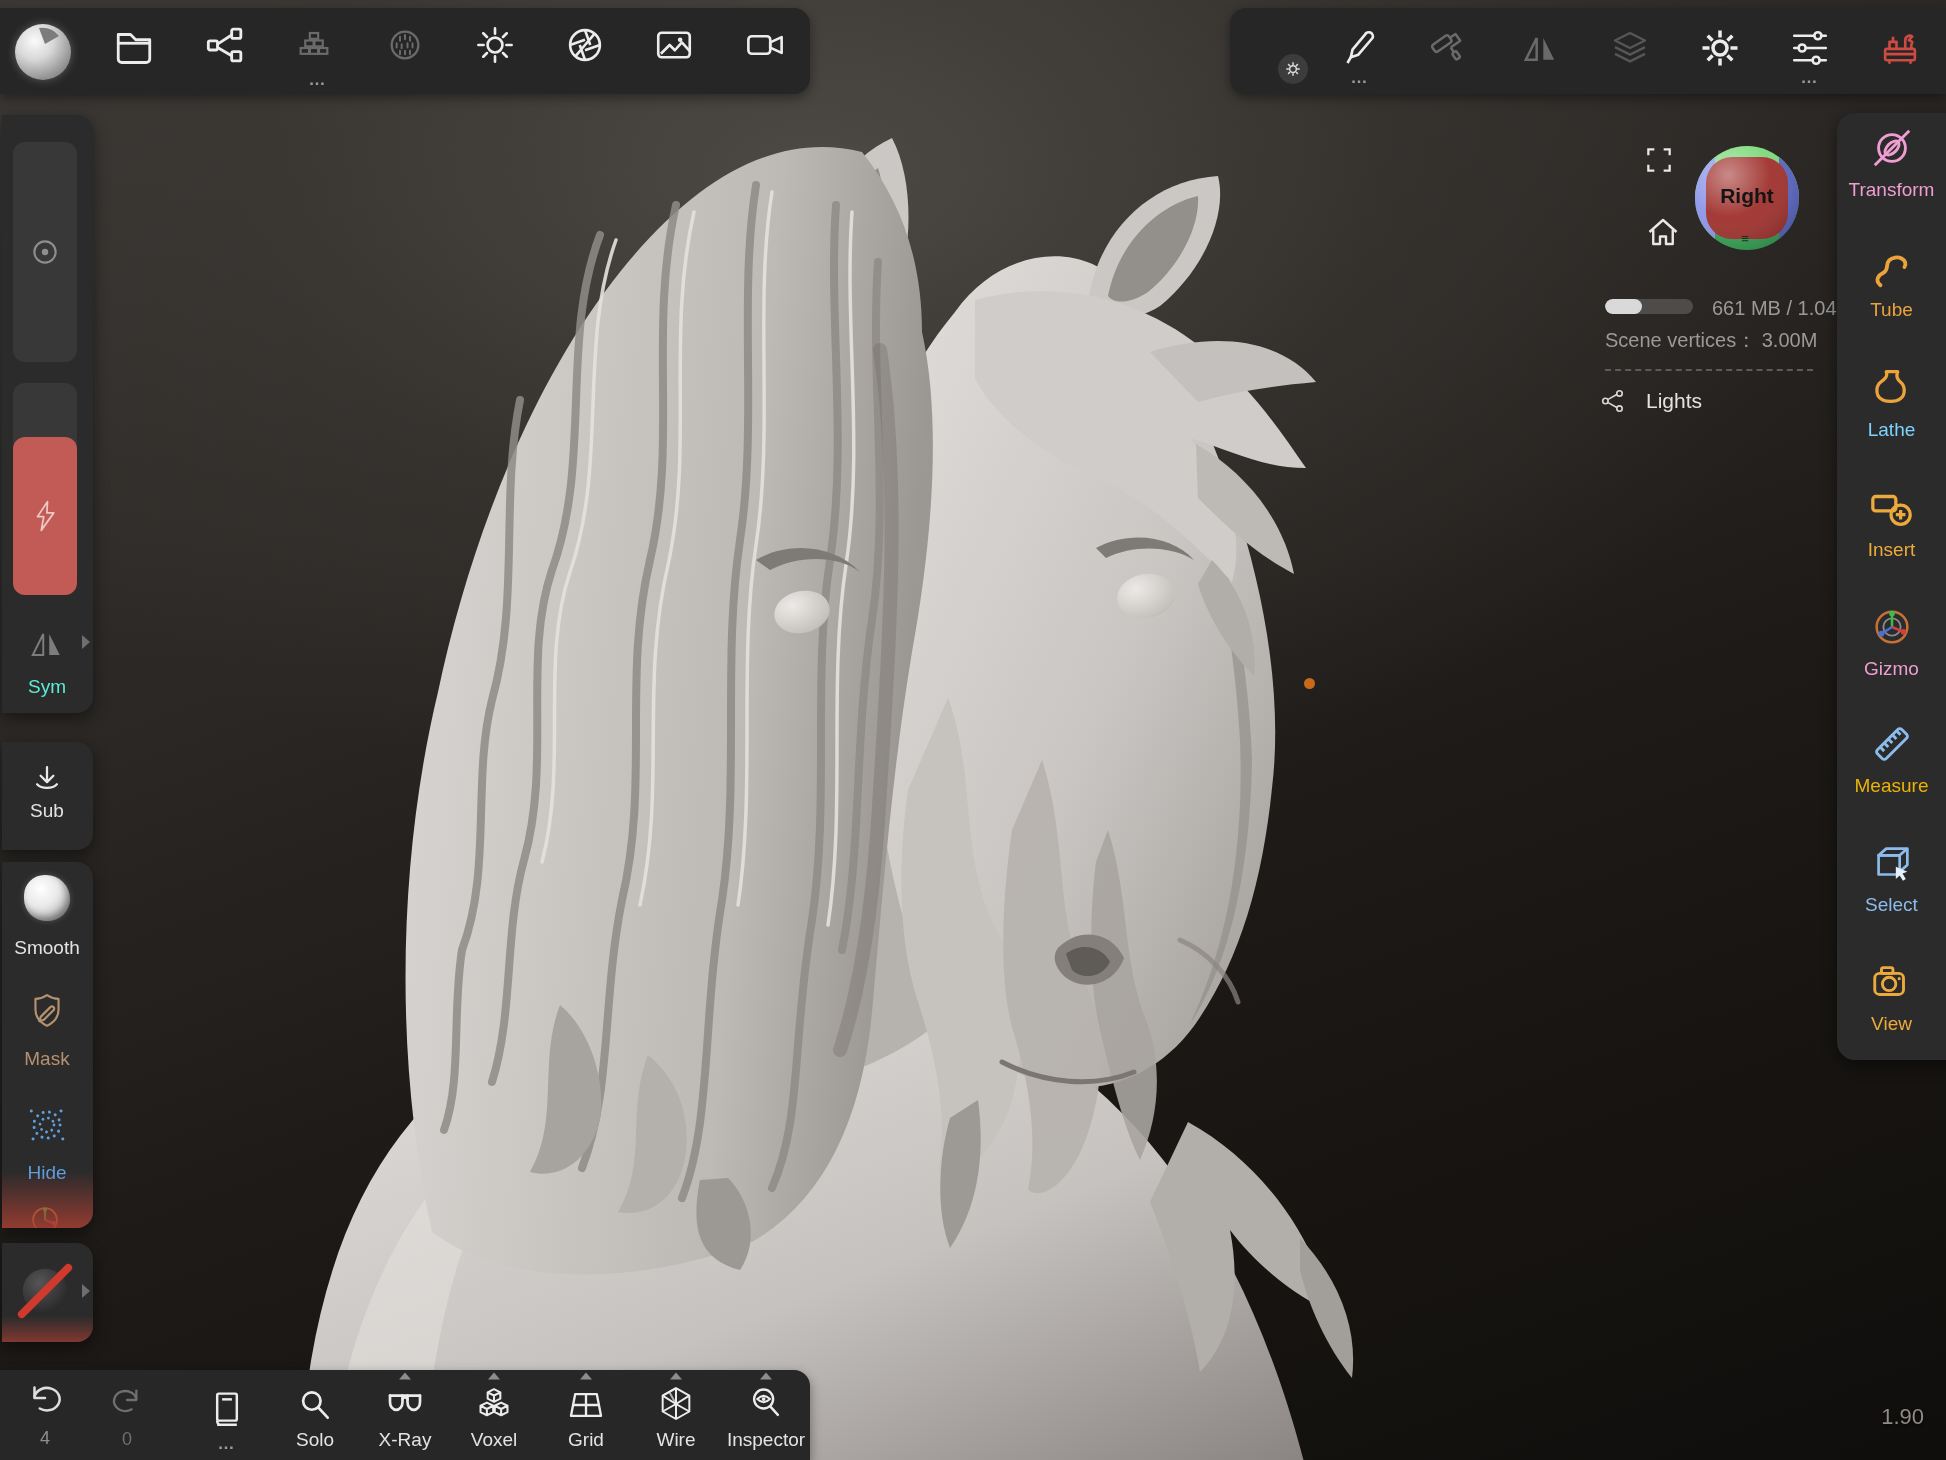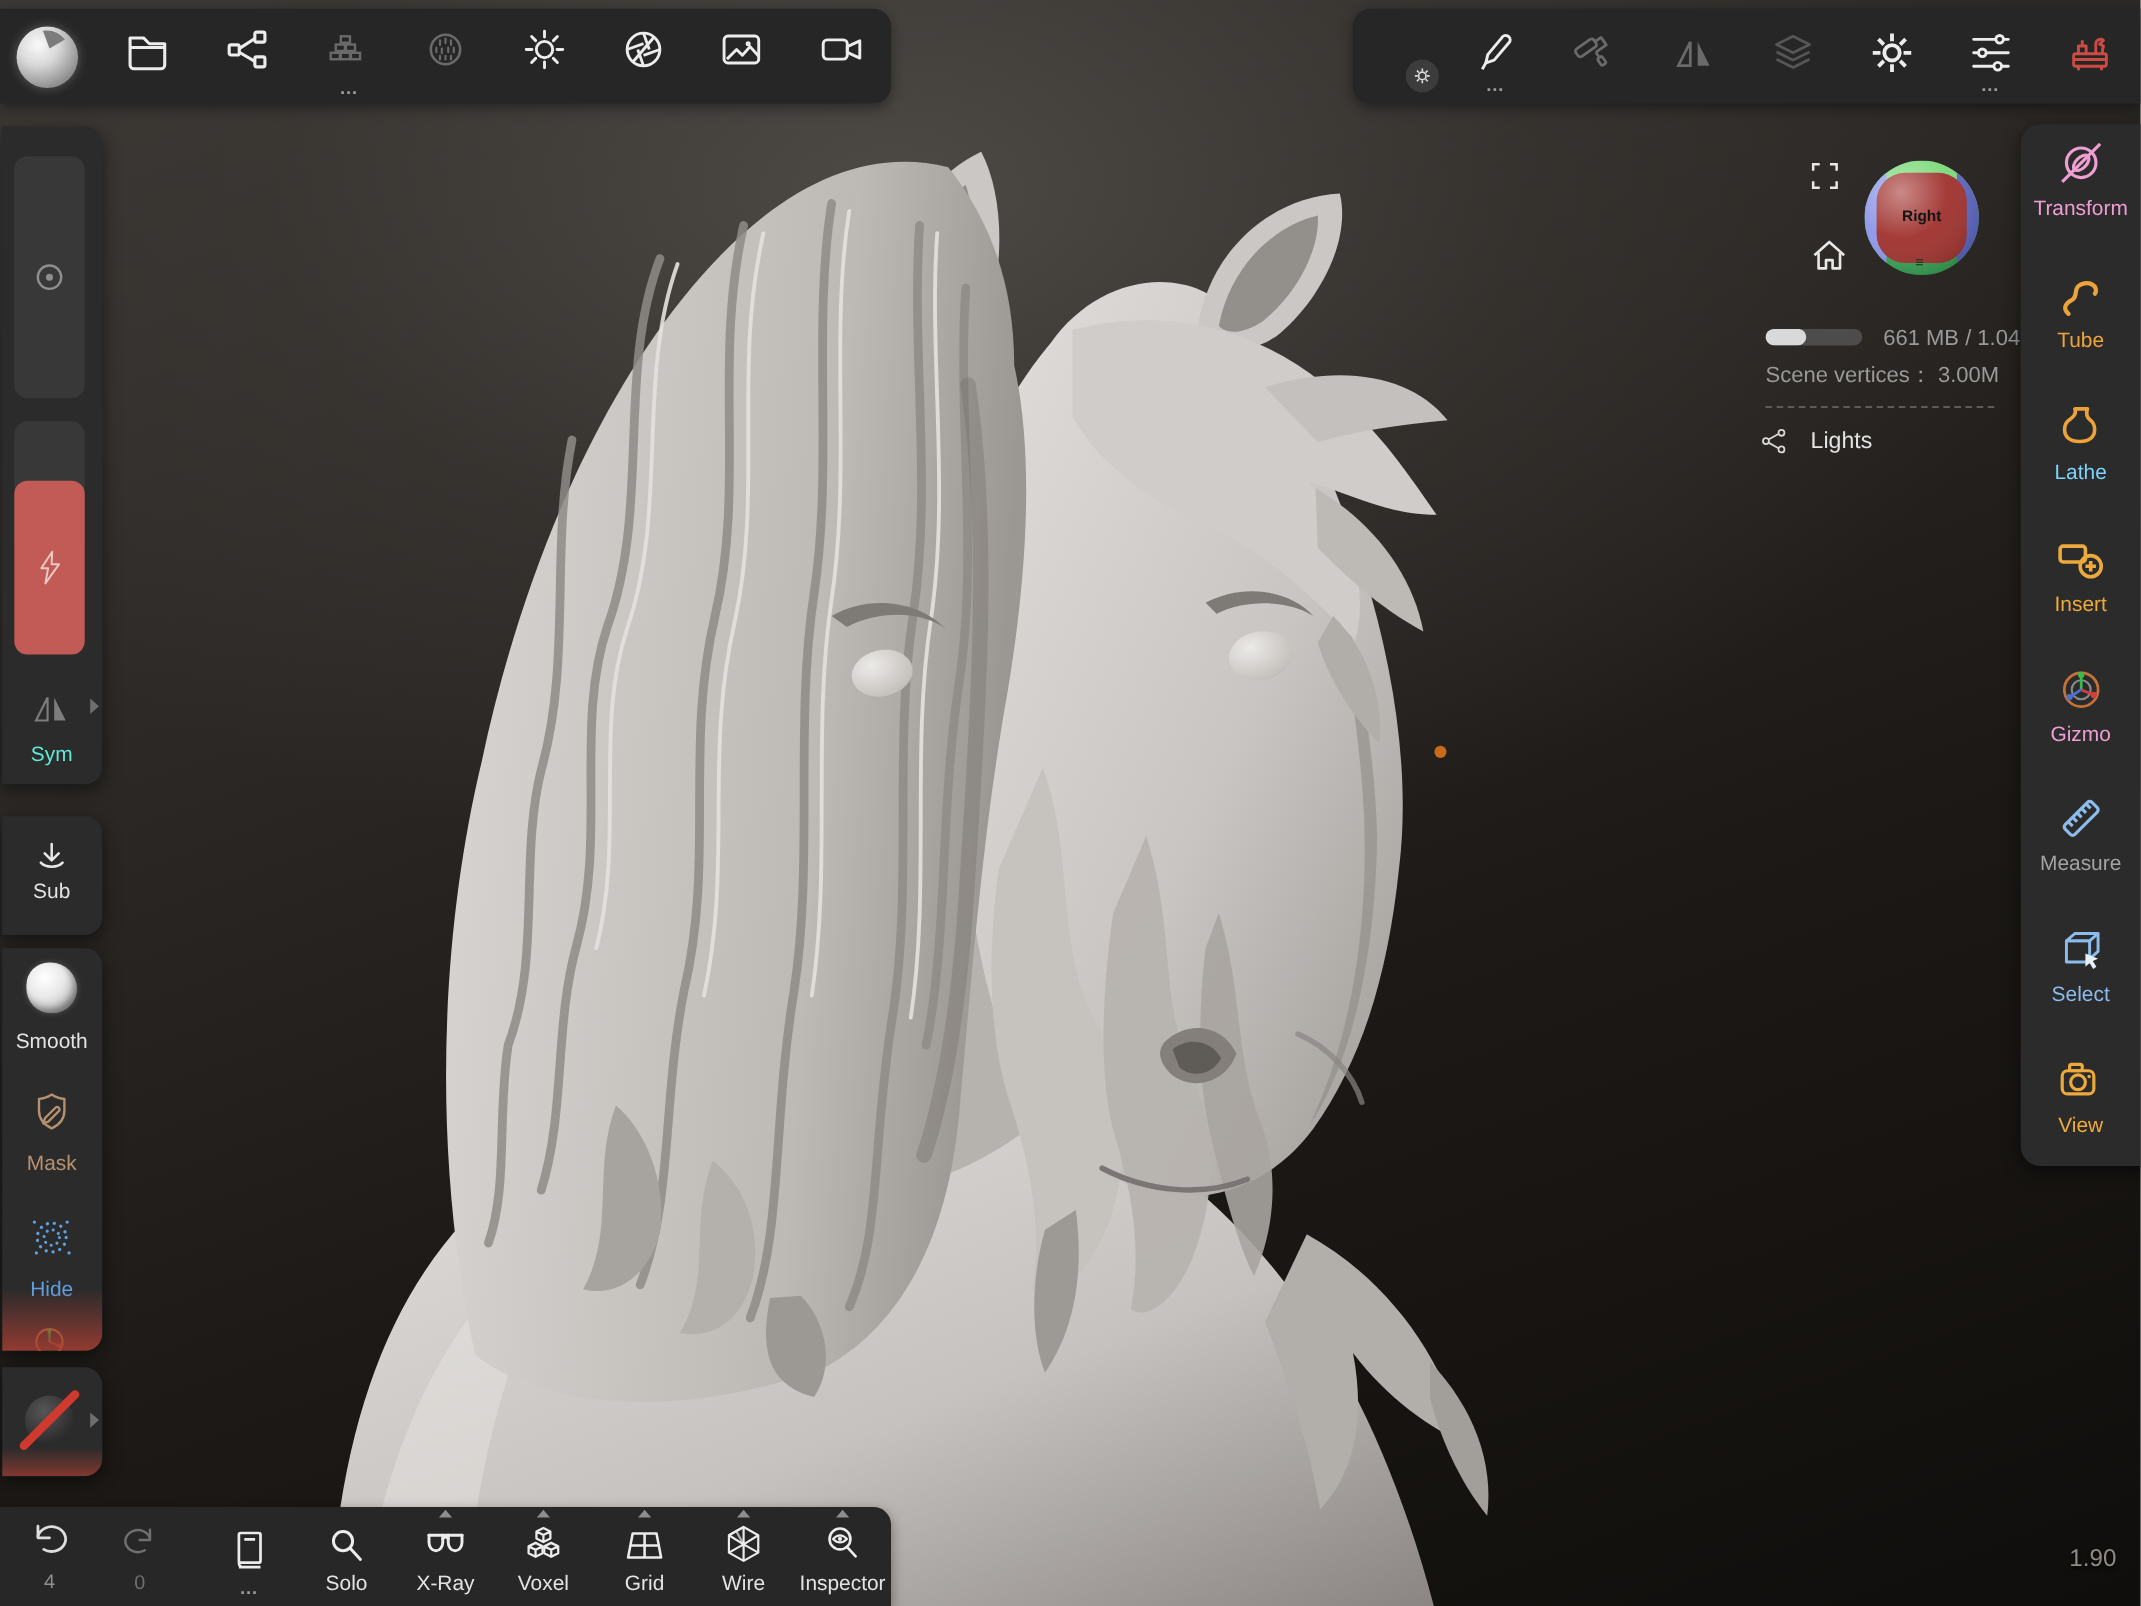--- a/index.html
+++ b/index.html
@@ -278,21 +278,21 @@
     </defs>
     <g clip-path="url(#navclip)">
       <rect x="0" y="0" width="104" height="52" fill="#79d877"></rect>
       <rect x="0" y="52" width="104" height="52" fill="#2f9e4e"></rect>
       <rect x="0" y="0" width="20" height="104" fill="#8a93e8"></rect>
       <rect x="84" y="0" width="20" height="104" fill="#5560c0"></rect>
       <rect x="11" y="11" width="82" height="82" rx="26" fill="#9c2a26"></rect>
       <rect x="0" y="0" width="104" height="104" fill="url(#navshine)"></rect>
     </g>
   </svg>
-  <div class="lbl" style="left:52px;top:50px;color:#141414;font-size:14px;font-weight:bold;">Right</div>
+  <div class="lbl" style="left:52px;top:50px;color:#141414;font-size:21px;font-weight:bold;">Right</div>
   <div class="lbl" style="left:50px;top:92px;color:#15301c;font-size:13px;">≡</div>
 </div>
 
 <div class="abs" style="left:1605px;top:299px;width:88px;height:15px;border-radius:8px;background:#4e4c4a;overflow:hidden;">
   <div style="width:42%;height:100%;border-radius:8px;background:#d9d9d9;"></div>
 </div>
 <div class="abs" style="left:1712px;top:297px;width:126px;overflow:hidden;white-space:nowrap;color:#9a9a9a;font-size:20px;">661 MB / 1.04 G</div>
 <div class="abs" style="left:1605px;top:327px;color:#9a9a9a;font-size:20px;white-space:nowrap;">
   <span>Scene vertices：</span>
   <span style="margin-left:0;">3.00M</span>
@@ -356,21 +356,21 @@
     <div class="rt-lbl" style="color:#ef9ed2;">Gizmo</div>
   </div>
 
   <div class="rt-item" style="top:608px;">
     <svg class="rico" width="46" height="46" viewBox="0 0 48 48" fill="none" stroke="#8cbcec" stroke-width="3">
       <g transform="rotate(-45 24 24)">
         <rect x="6" y="17.5" width="36" height="13" rx="3"></rect>
         <path d="M13,17.5 v6 M19,17.5 v6 M25,17.5 v6 M31,17.5 v6 M37,17.5 v6"></path>
       </g>
     </svg>
-    <div class="rt-lbl" style="color:#a3a3a3;">Measure</div>
+    <div class="rt-lbl" style="color:#eab308;">Measure</div>
   </div>
 
   <div class="rt-item" style="top:727px;">
     <svg class="rico" width="46" height="46" viewBox="0 0 48 48" fill="none" stroke="#8cbcec" stroke-width="2.8" stroke-linejoin="round">
       <path d="M10,16 L18,9 L40,9 L32,16 Z"></path>
       <path d="M40,9 V26 L32,33"></path>
       <rect x="10" y="16" width="22" height="20"></rect>
       <path d="M28,28 l12,5 -5,2 3.4,5.6 -3,2 -3.4,-5.6 -4,3.6 z" fill="#e8f1fa" stroke="none"></path>
     </svg>
     <div class="rt-lbl" style="color:#8cbcec;">Select</div>

